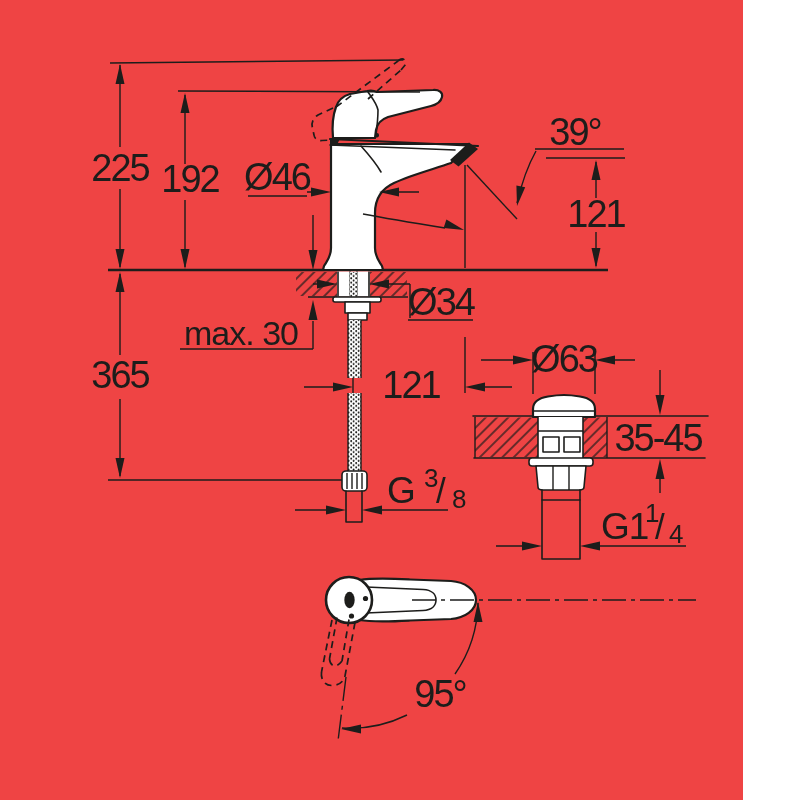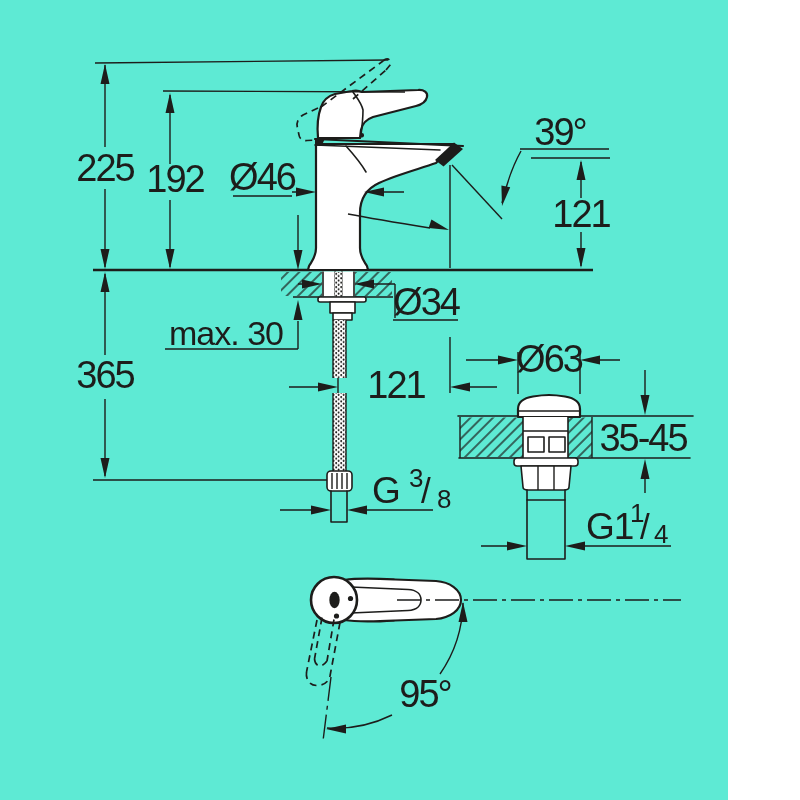--- a/index.html
+++ b/index.html
@@ -1,17 +1,17 @@
 <!DOCTYPE html>
 <html><head>
 <meta charset="utf-8">
 <style>
   html,body{margin:0;padding:0;background:#ffffff;}
-  .stage{position:relative;width:728px;height:800px;background:#5eead4;overflow:hidden;
-         font-family:"Liberation Sans", sans-serif;}
+  .stage{position:relative;width:728px;height:800px;background:#ef4444;overflow:hidden;
+         font-family:"Liberation Sans", sans-serif;padding-left:15px;}
   svg{display:block}
   
   .ol{stroke:#1d1d1b;stroke-width:2.2;fill:none;stroke-linejoin:round;stroke-linecap:round;}
   .ol2{stroke:#1d1d1b;stroke-width:1.6;fill:none;stroke-linejoin:round;stroke-linecap:round;}
   .xl{stroke:#1d1d1b;stroke-width:2.6;fill:none;}
   .tl{stroke:#1d1d1b;stroke-width:1.4;fill:none;}
   .fillb{fill:#1d1d1b;stroke:none;}
   .fillw{fill:#ffffff;}
   .dash2{stroke:#1d1d1b;stroke-width:1.7;fill:none;stroke-dasharray:7 5;stroke-linejoin:round;}
   .dashdot{stroke:#1d1d1b;stroke-width:1.4;fill:none;stroke-dasharray:24 5 4 5;}

